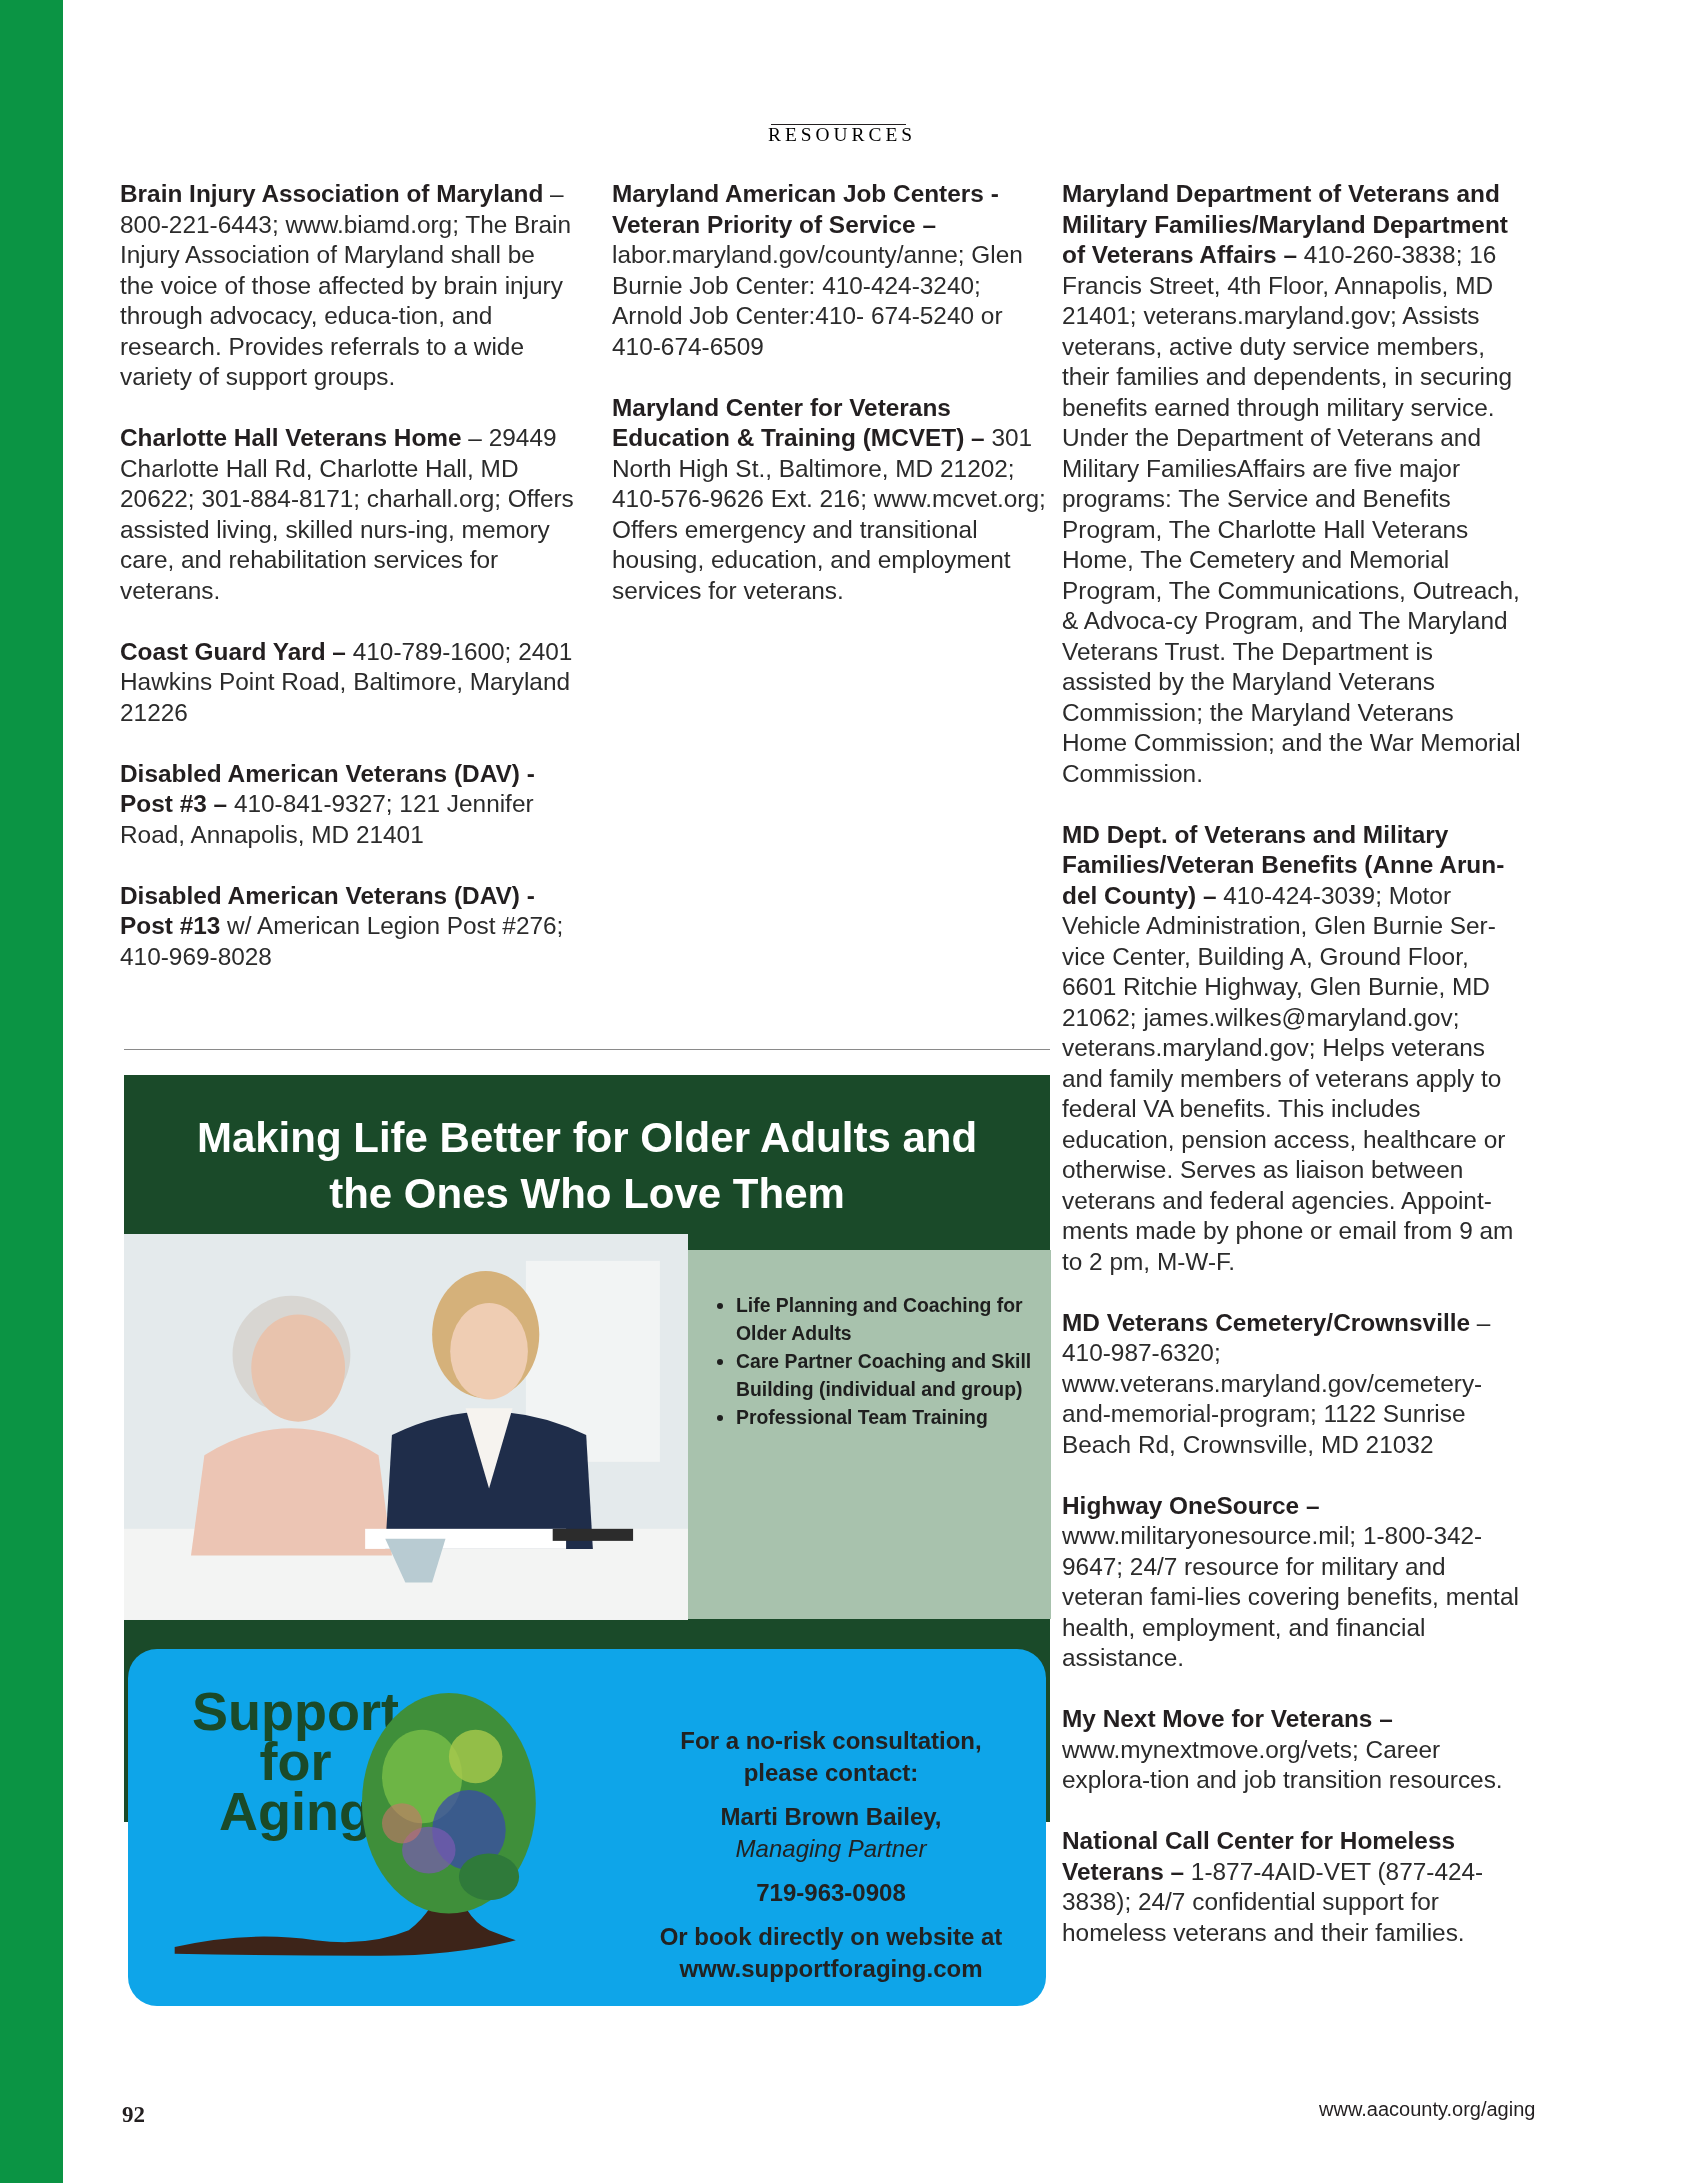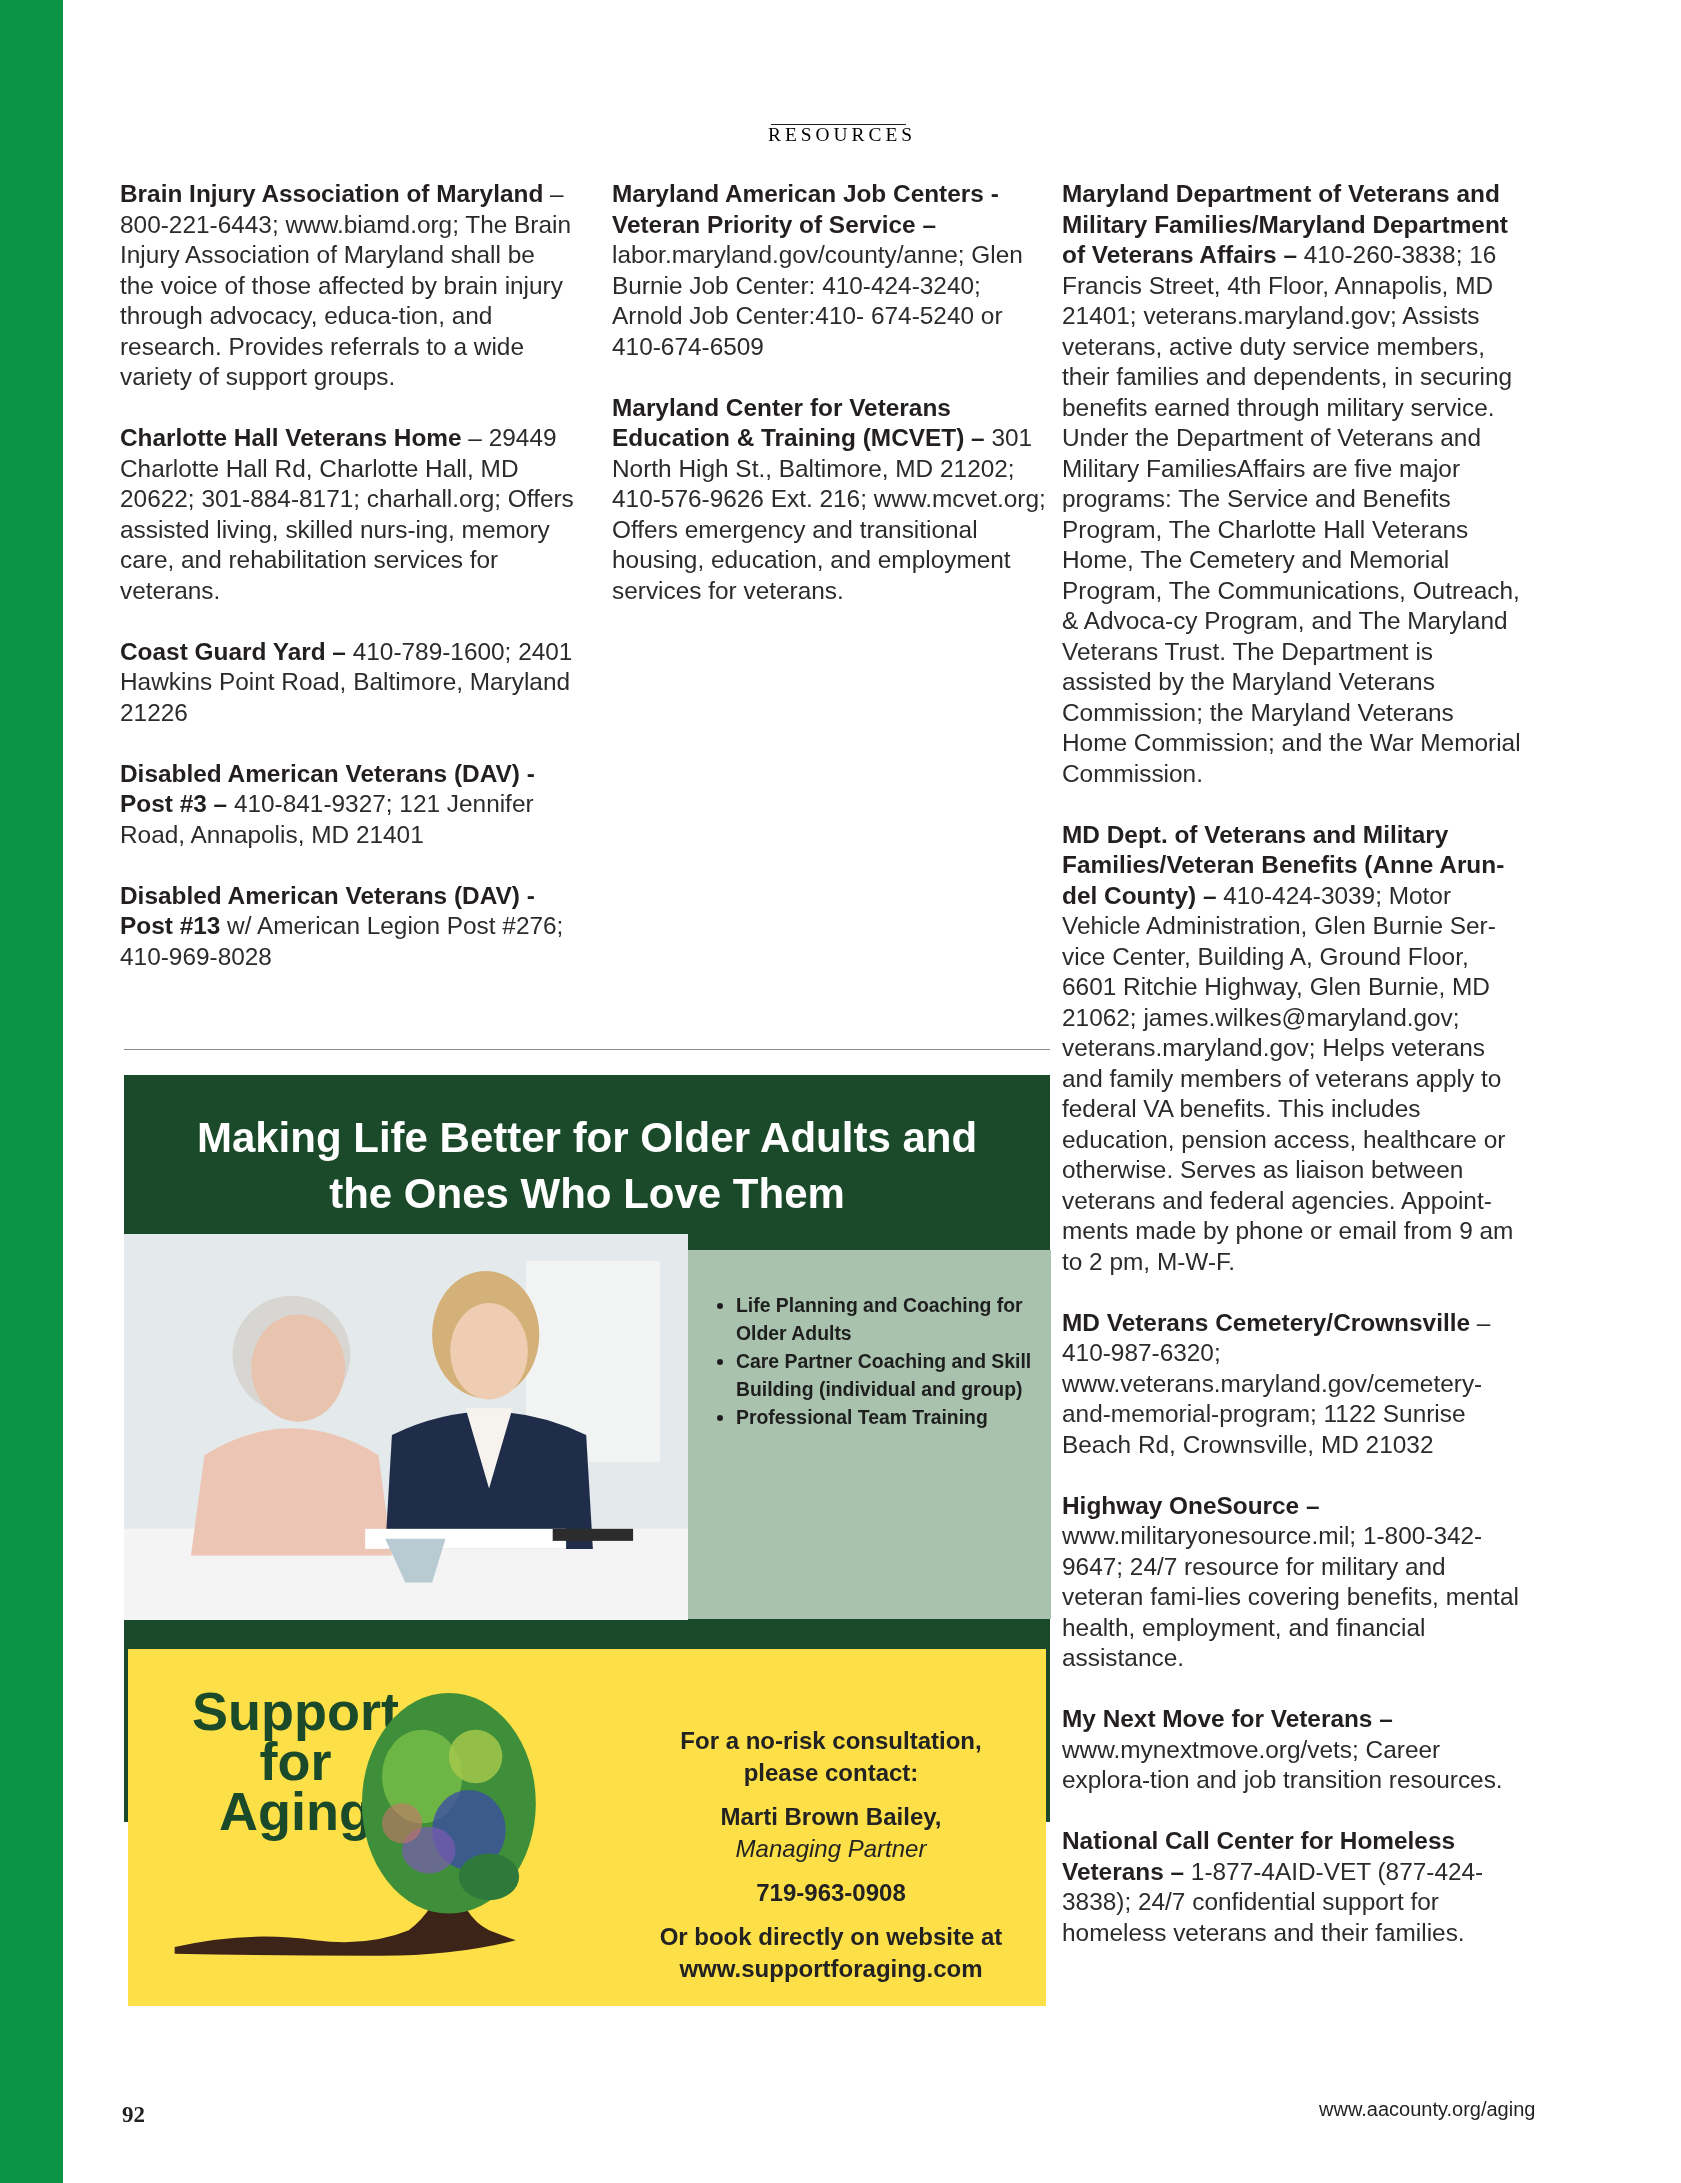--- a/index.html
+++ b/index.html
@@ -15,21 +15,21 @@
   .entry b{font-weight:bold;color:#231f20;}
   .divider{position:absolute;left:124px;top:1049px;width:926px;height:1.3px;background:#8a8a8a;}
   .ad{position:absolute;left:124px;top:1075px;width:926px;height:747px;background:#1a4a29;}
   .ad-title{position:absolute;left:0;top:35px;width:926px;text-align:center;color:#fff;font-weight:bold;font-size:42px;line-height:56px;}
   .ad-photo{position:absolute;left:0;top:159px;width:564px;height:386px;background:linear-gradient(180deg,#e9eef0 0%,#dfe5e7 55%,#f4f5f5 100%);overflow:hidden;}
   .ad-panel{position:absolute;left:564px;top:175px;width:363px;height:369px;background:#a8c2ad;border-top-right-radius:0;}
   .ad-list{position:absolute;left:585px;top:216px;width:335px;font-size:19.4px;line-height:28px;color:#1e1e1e;}
   .ad-list ul{margin:0;padding:0 0 0 27px;}
   .ad-list li.b{font-weight:bold;}
   .ad-list ul.sub{padding-left:54px;margin-top:13.4px;font-weight:normal;}
-  .ad-bottom{position:absolute;left:4px;top:574px;width:918px;height:357px;background:#fde047;}
+  .ad-bottom{position:absolute;left:4px;top:574px;width:918px;height:357px;background:#0ea5e9;border-radius:29px;}
   .logo-text{position:absolute;left:47px;top:37px;width:241px;text-align:center;color:#1a4a29;font-weight:bold;font-size:54px;line-height:50px;}
   .contact{position:absolute;left:509px;top:35px;width:388px;text-align:center;font-weight:bold;font-size:24px;line-height:32px;color:#222;margin-top:41px;}
   .contact .gap{height:12px;}
   .contact i{font-weight:normal;}
   .footer-num{position:absolute;left:122px;top:2102px;font-family:"Liberation Serif",serif;font-weight:bold;font-size:23px;}
   .footer-url{position:absolute;left:1319px;top:2098px;font-family:Liberation Sans, sans-serif;font-size:20px;}
 </style>
 </head>
 <body>
 

